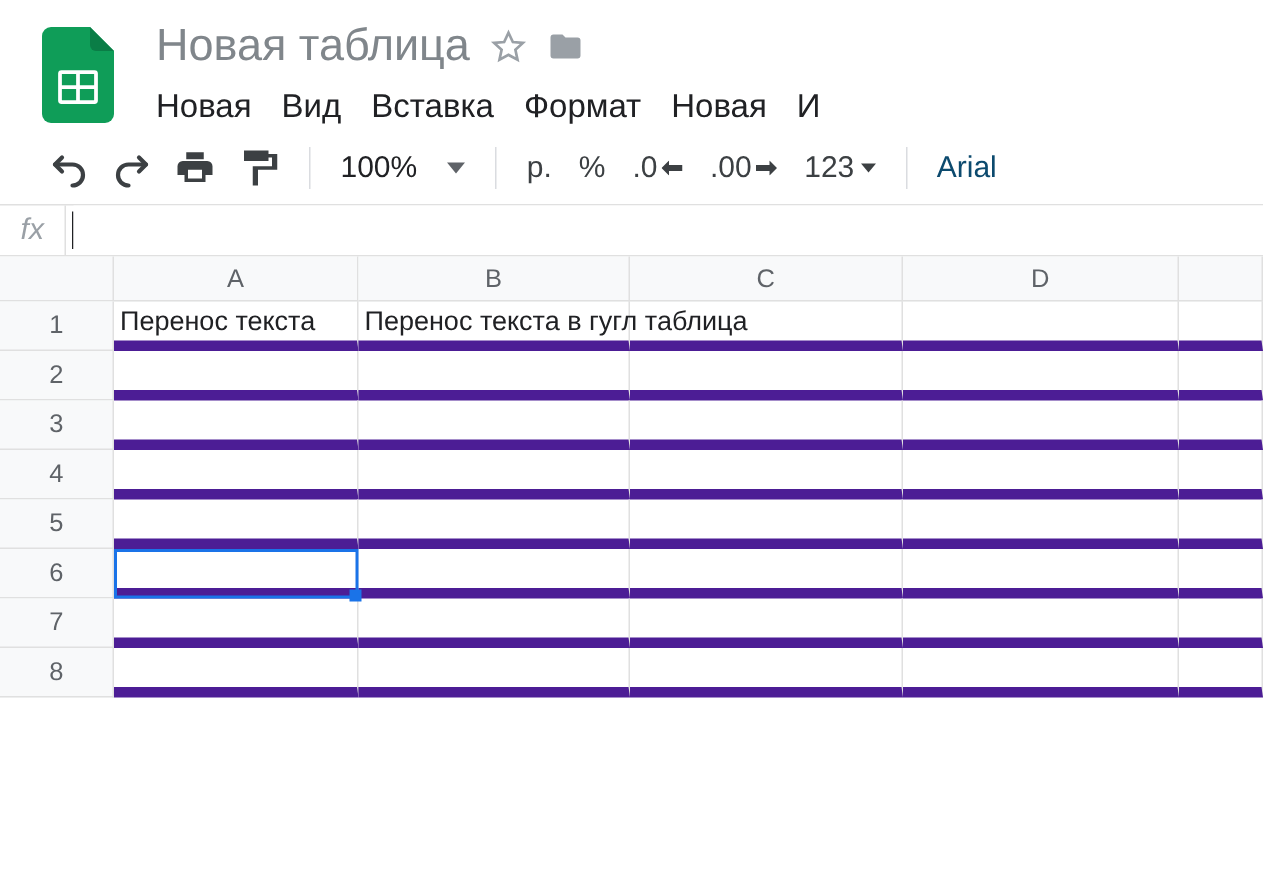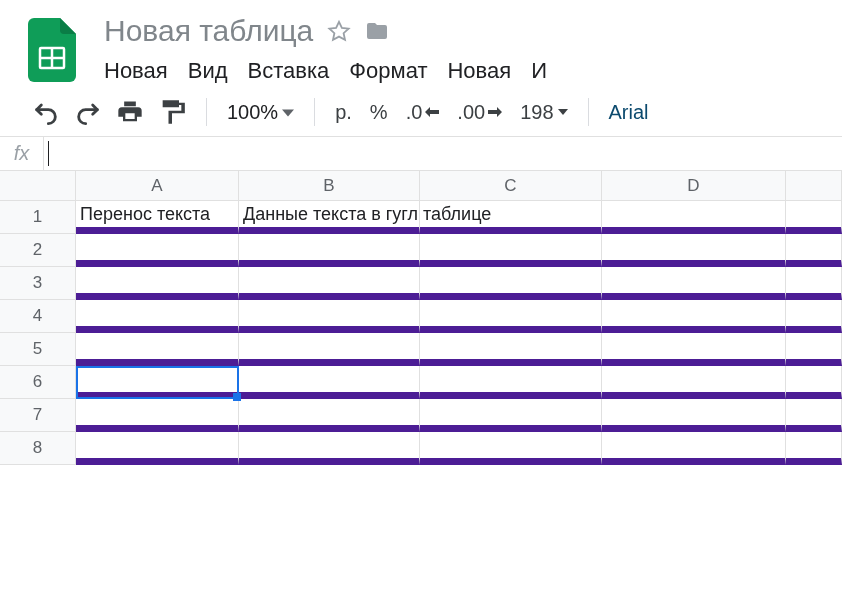--- a/index.html
+++ b/index.html
@@ -67,21 +67,21 @@
     cursor: pointer;
     color: #3c4043;
   }
   .tb-group { display: flex; align-items: center; gap: 14px; }
   .tb-sep {
     width: 1px; height: 28px;
     background: #dadce0;
     margin: 0 6px;
   }
   .zoom-box {
-    display: flex; align-items: center; gap: 4px;
+    display: flex; align-items: center; gap: 20px;
     font-size: 20px;
     cursor: pointer;
   }
   .zoom-box .caret { color: #5f6368; }
   .fmt-group, .num-group {
     display: flex; align-items: center; gap: 18px;
     font-size: 20px;
     color: #3c4043;
   }
   .fmt-item { cursor: pointer; display:inline-flex; align-items:center; gap:2px; }
@@ -279,21 +279,21 @@
           <path d="M14 5l-5 5V7H0V3h9V0z" transform="scale(-1,1) translate(-14,0)"></path>
         </svg>
     </span>
     <span class="fmt-item">
       <span>.00</span>
       <svg width="14" height="10" viewBox="0 0 14 10" fill="currentColor" style="margin-left:1px;">
           <path d="M14 5l-5 5V7H0V3h9V0z"></path>
         </svg>
     </span>
     <span class="fmt-item">
-      <span>198</span>
+      <span>123</span>
       <svg width="10" height="10" viewBox="0 0 10 6" fill="currentColor" style="margin-left:2px;">
           <path d="M0 0l5 6 5-6z"></path>
         </svg>
     </span>
   </div>
 
   <span class="tb-sep"></span>
 
   <span class="font-name">Arial</span>
 </div>
@@ -313,21 +313,21 @@
     <div class="col-header cD">D</div>
     <div class="col-header cE"></div>
   </div>
 
   <div class="grid-body">
 
     <div class="row">
       <div class="row-header">1</div>
       <div class="cell cA">Перенос текста</div>
       <div class="cell cB overflow">
-          <span>Данные текста в гугл таблице</span>
+          <span>Перенос текста в гугл таблица</span>
         </div>
       <div class="cell cC"></div>
       <div class="cell cD"></div>
       <div class="cell cE"></div>
     </div>
     <div class="row">
       <div class="row-header">2</div>
       <div class="cell cA"></div>
       <div class="cell cB"></div>
       <div class="cell cC"></div>

